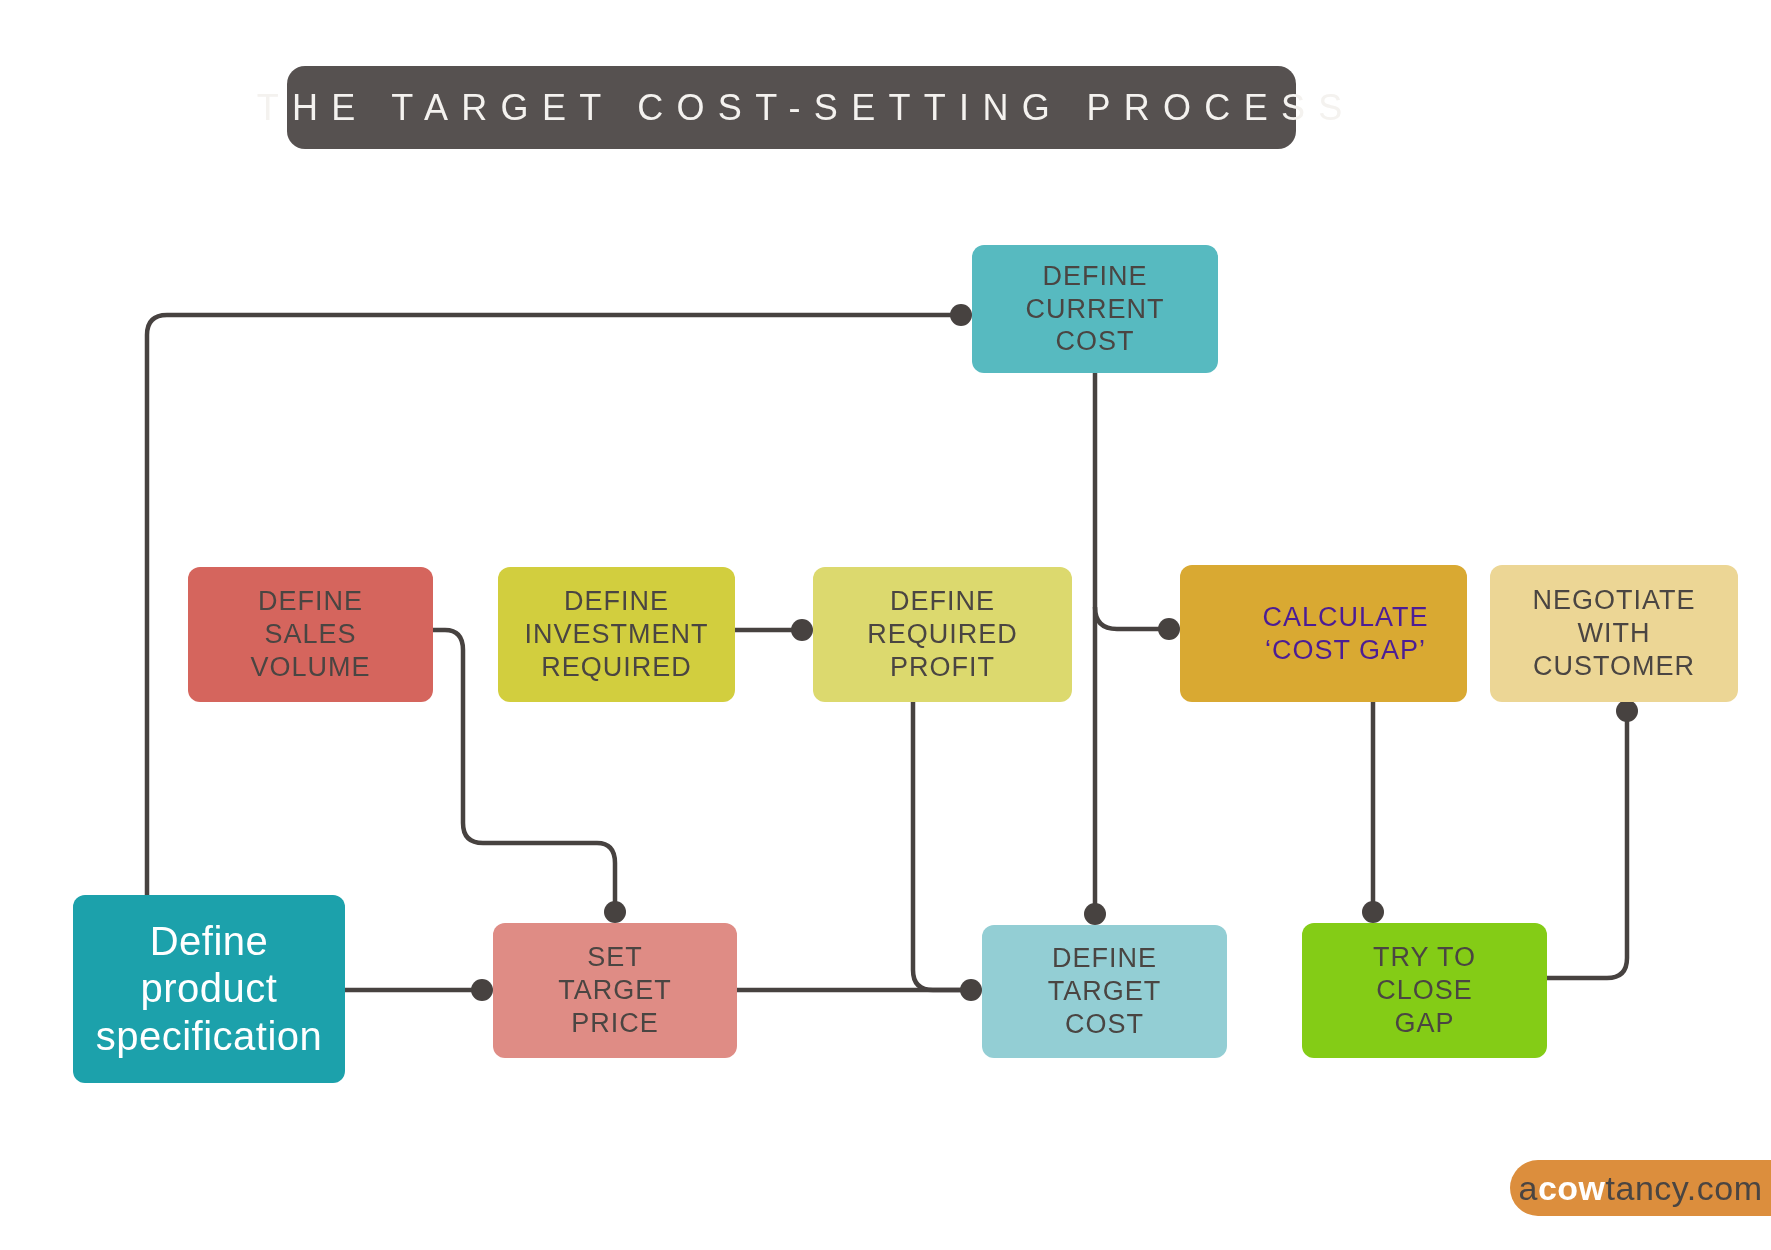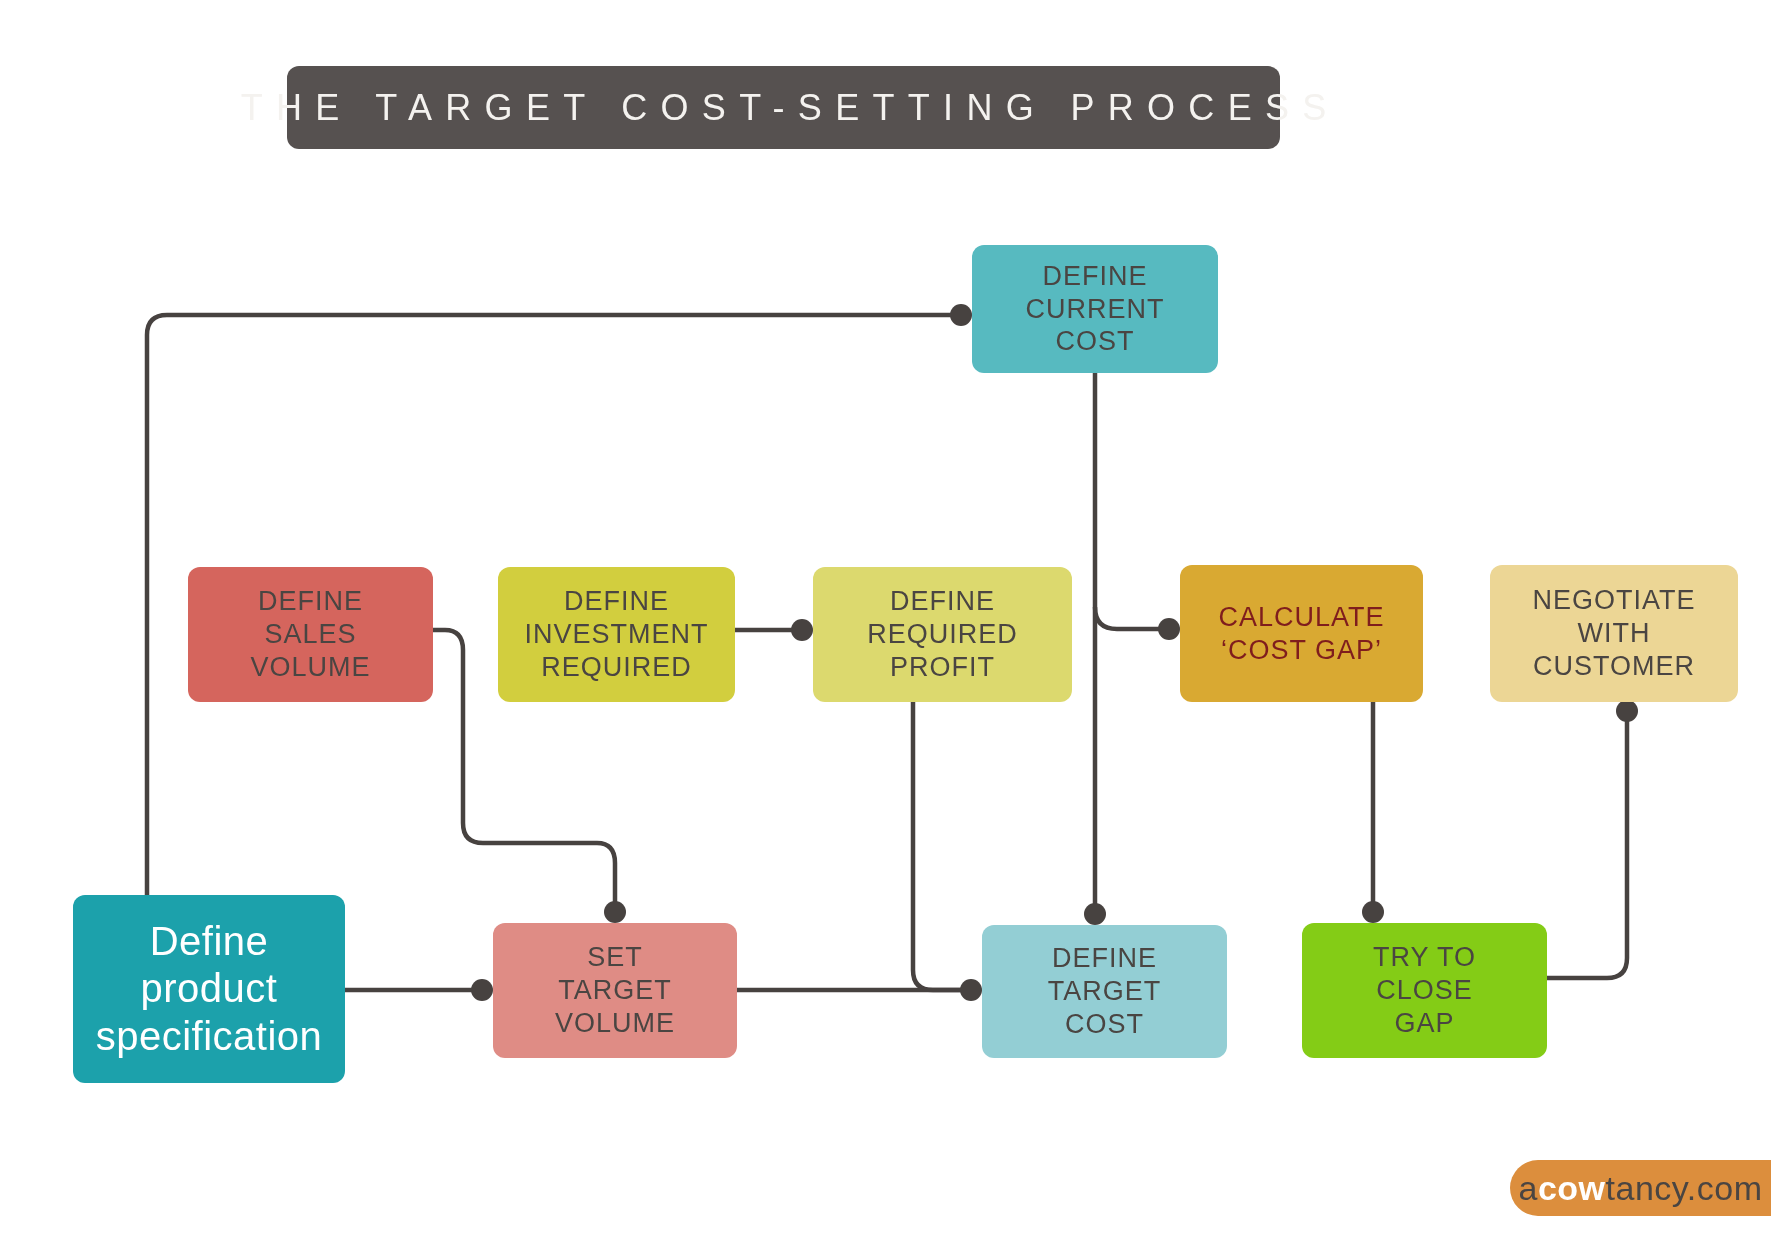--- a/index.html
+++ b/index.html
@@ -35,23 +35,24 @@
   #node-cost-gap           {left:1180px;top:565px; width:243px; height:137px;}
   #node-negotiate          {left:1462px;top:565px; width:248px; height:137px;}
   #node-product-spec       {left:73px;  top:895px; width:272px; height:188px;}
   #node-target-price       {left:493px; top:923px; width:244px; height:135px;}
   #node-target-cost        {left:982px; top:925px; width:245px; height:133px;}
   #node-close-gap          {left:1302px;top:923px; width:245px; height:135px;}
   #node-product-spec .label{font-size:40px;line-height:1.18;letter-spacing:0.5px;}
 
   #title-bar{
     position:absolute;left:287px;top:66px;width:993px;height:83px;
-    border-radius:12px;
+    border-radius:18px;
     display:flex;align-items:center;justify-content:center;
     z-index:2;
+    padding-left:16px;
   }
   #title-bar .label{
     font-size:36px;
     letter-spacing:0.37em;
     text-indent:0.37em;
     font-weight:400;
     white-space:nowrap;
   }
   #logo{
     position:absolute;left:1510px;top:1160px;width:261px;height:56px;
@@ -115,41 +116,41 @@
 INVESTMENT
 REQUIRED</span>
   </div>
 
   <div class="node" id="node-required-profit" style="background: rgb(220, 217, 110); color: rgb(74, 69, 66);">
     <span class="label">DEFINE
 REQUIRED
 PROFIT</span>
   </div>
 
-  <div class="node" id="node-cost-gap" style="background: rgb(217, 169, 50); color: #7f1d1d;">
+  <div class="node" id="node-cost-gap" style="background: rgb(217, 169, 50); color: #4c1d95; padding-left: 44px;">
     <span class="label">CALCULATE
 ‘COST GAP’</span>
   </div>
 
   <div class="node" id="node-negotiate" style="background: rgb(236, 214, 149); color: rgb(74, 69, 66); margin-left: 28px;">
     <span class="label">NEGOTIATE
 WITH
 CUSTOMER</span>
   </div>
 
   <div class="node" id="node-product-spec" style="background: rgb(28, 161, 171); color: rgb(255, 255, 255);">
     <span class="label">Define
 product
 specification</span>
   </div>
 
   <div class="node" id="node-target-price" style="background: rgb(223, 140, 133); color: rgb(74, 69, 66);">
     <span class="label">SET
 TARGET
-VOLUME</span>
+PRICE</span>
   </div>
 
   <div class="node" id="node-target-cost" style="background: rgb(147, 206, 212); color: rgb(74, 69, 66);">
     <span class="label">DEFINE
 TARGET
 COST</span>
   </div>
 
   <div class="node" id="node-close-gap" style="background: #84cc16; color: rgb(74, 69, 66);">
     <span class="label">TRY TO

